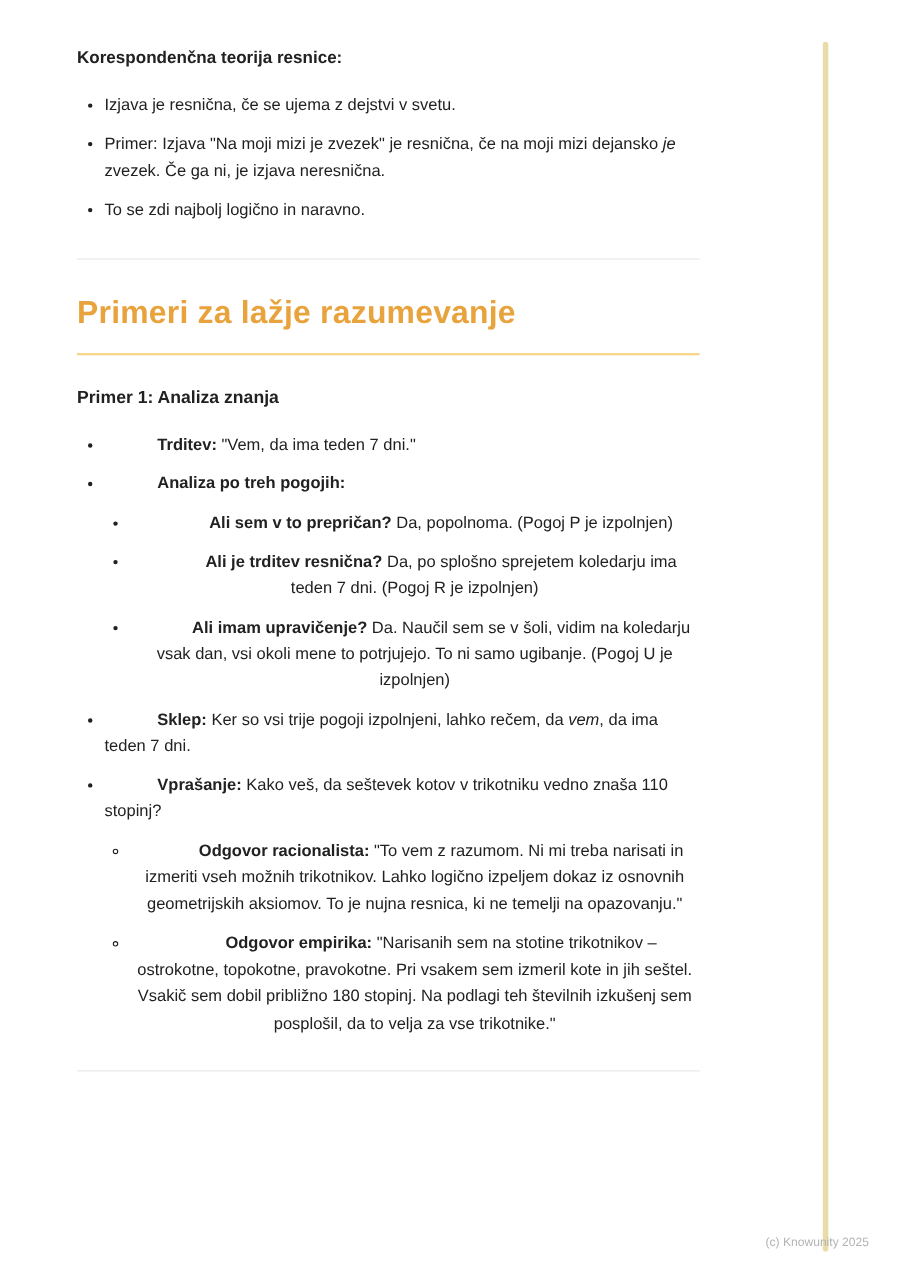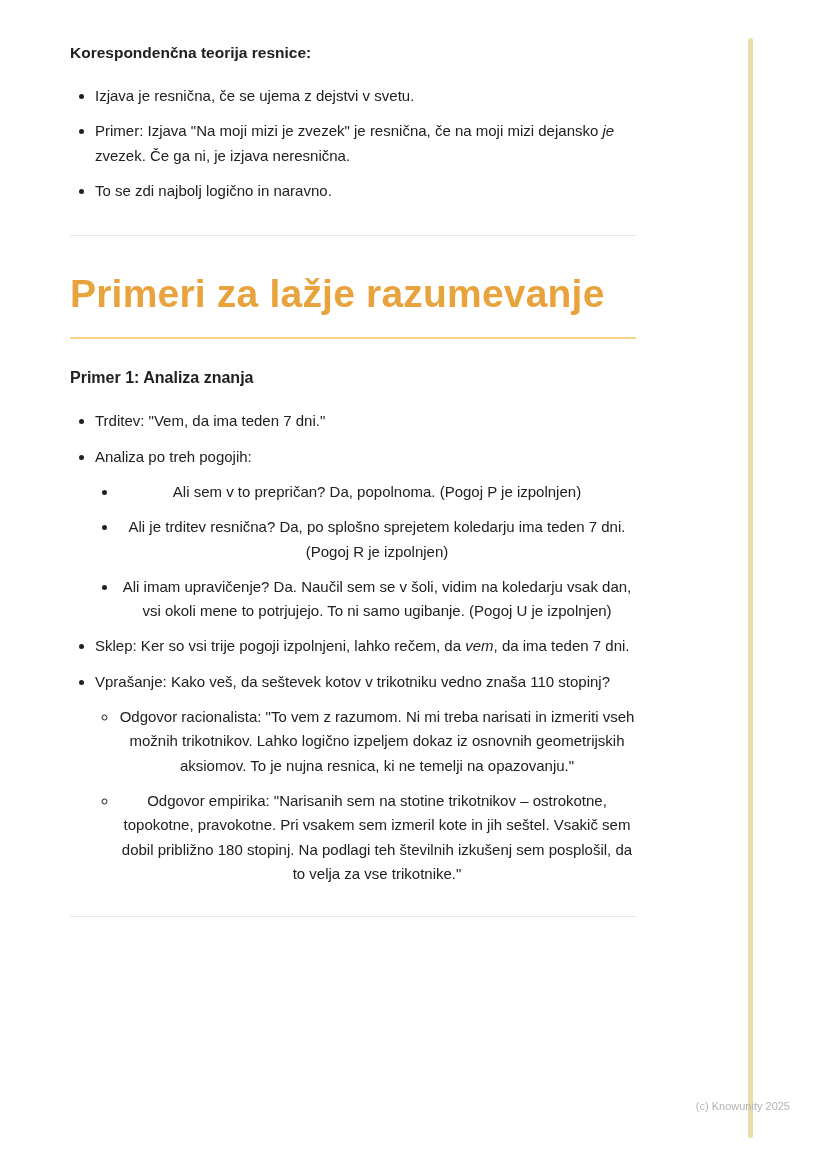--- a/index.html
+++ b/index.html
@@ -11,34 +11,34 @@
     font-family: "Liberation Sans", "DejaVu Sans", sans-serif;
     color: var(--text, #212121);
   }
   .content {
     position: absolute;
     left: 70px; top: 40px;
     width: 566px;
     font-size: 15px;
     line-height: 1.62;
   }
-  .b { font-weight: normal; }
+  .b { font-weight: bold; margin-left: 48px; }
   .i { font-style: italic; }
 
   .intro-heading { font-size: 15.5px; font-weight: bold; margin-bottom: 19px; }
   .sub-heading   { font-size: 16px;  font-weight: bold; margin: 26px 0 18px; }
 
   ul.blist { margin: 0; padding-left: 25px; }
   ul.blist li { margin-bottom: 11px; }
   ul.m-disc   { list-style-type: disc; }
   ul.m-circle { list-style-type: circle; }
   ul.blist ul { margin-top: 11px; padding-left: 23px; text-align: center; }
 
   .main-heading {
-    font-size: 39px;
+    font-size: 29px;
     font-weight: bold;
     color: var(--heading-accent, #E8A33D);
     padding-bottom: 12px;
     border-bottom: 2px solid var(--heading-underline, #F5D488);
     margin: 26px 0 22px;
     letter-spacing: 0.2px;
   }
 
   hr.divider {
     border: none;
@@ -59,21 +59,21 @@
   .stripe {
     position: absolute;
     left: 748px; top: 38px;
     width: 5px; height: 1100px;
     background: var(--side-stripe, #EADCA8);
     border-radius: 3px;
     z-index: 1;
   }
   .footer {
     position: absolute;
-    top: 1100px; right: 38px;
+    top: 1124px; right: 38px;
     font-size: 11px;
     color: var(--footer-text, #B3B3B3);
     z-index: 2;
   }
 </style>
 </head>
 <body>
 
 <div class="page">
   <div class="content">

